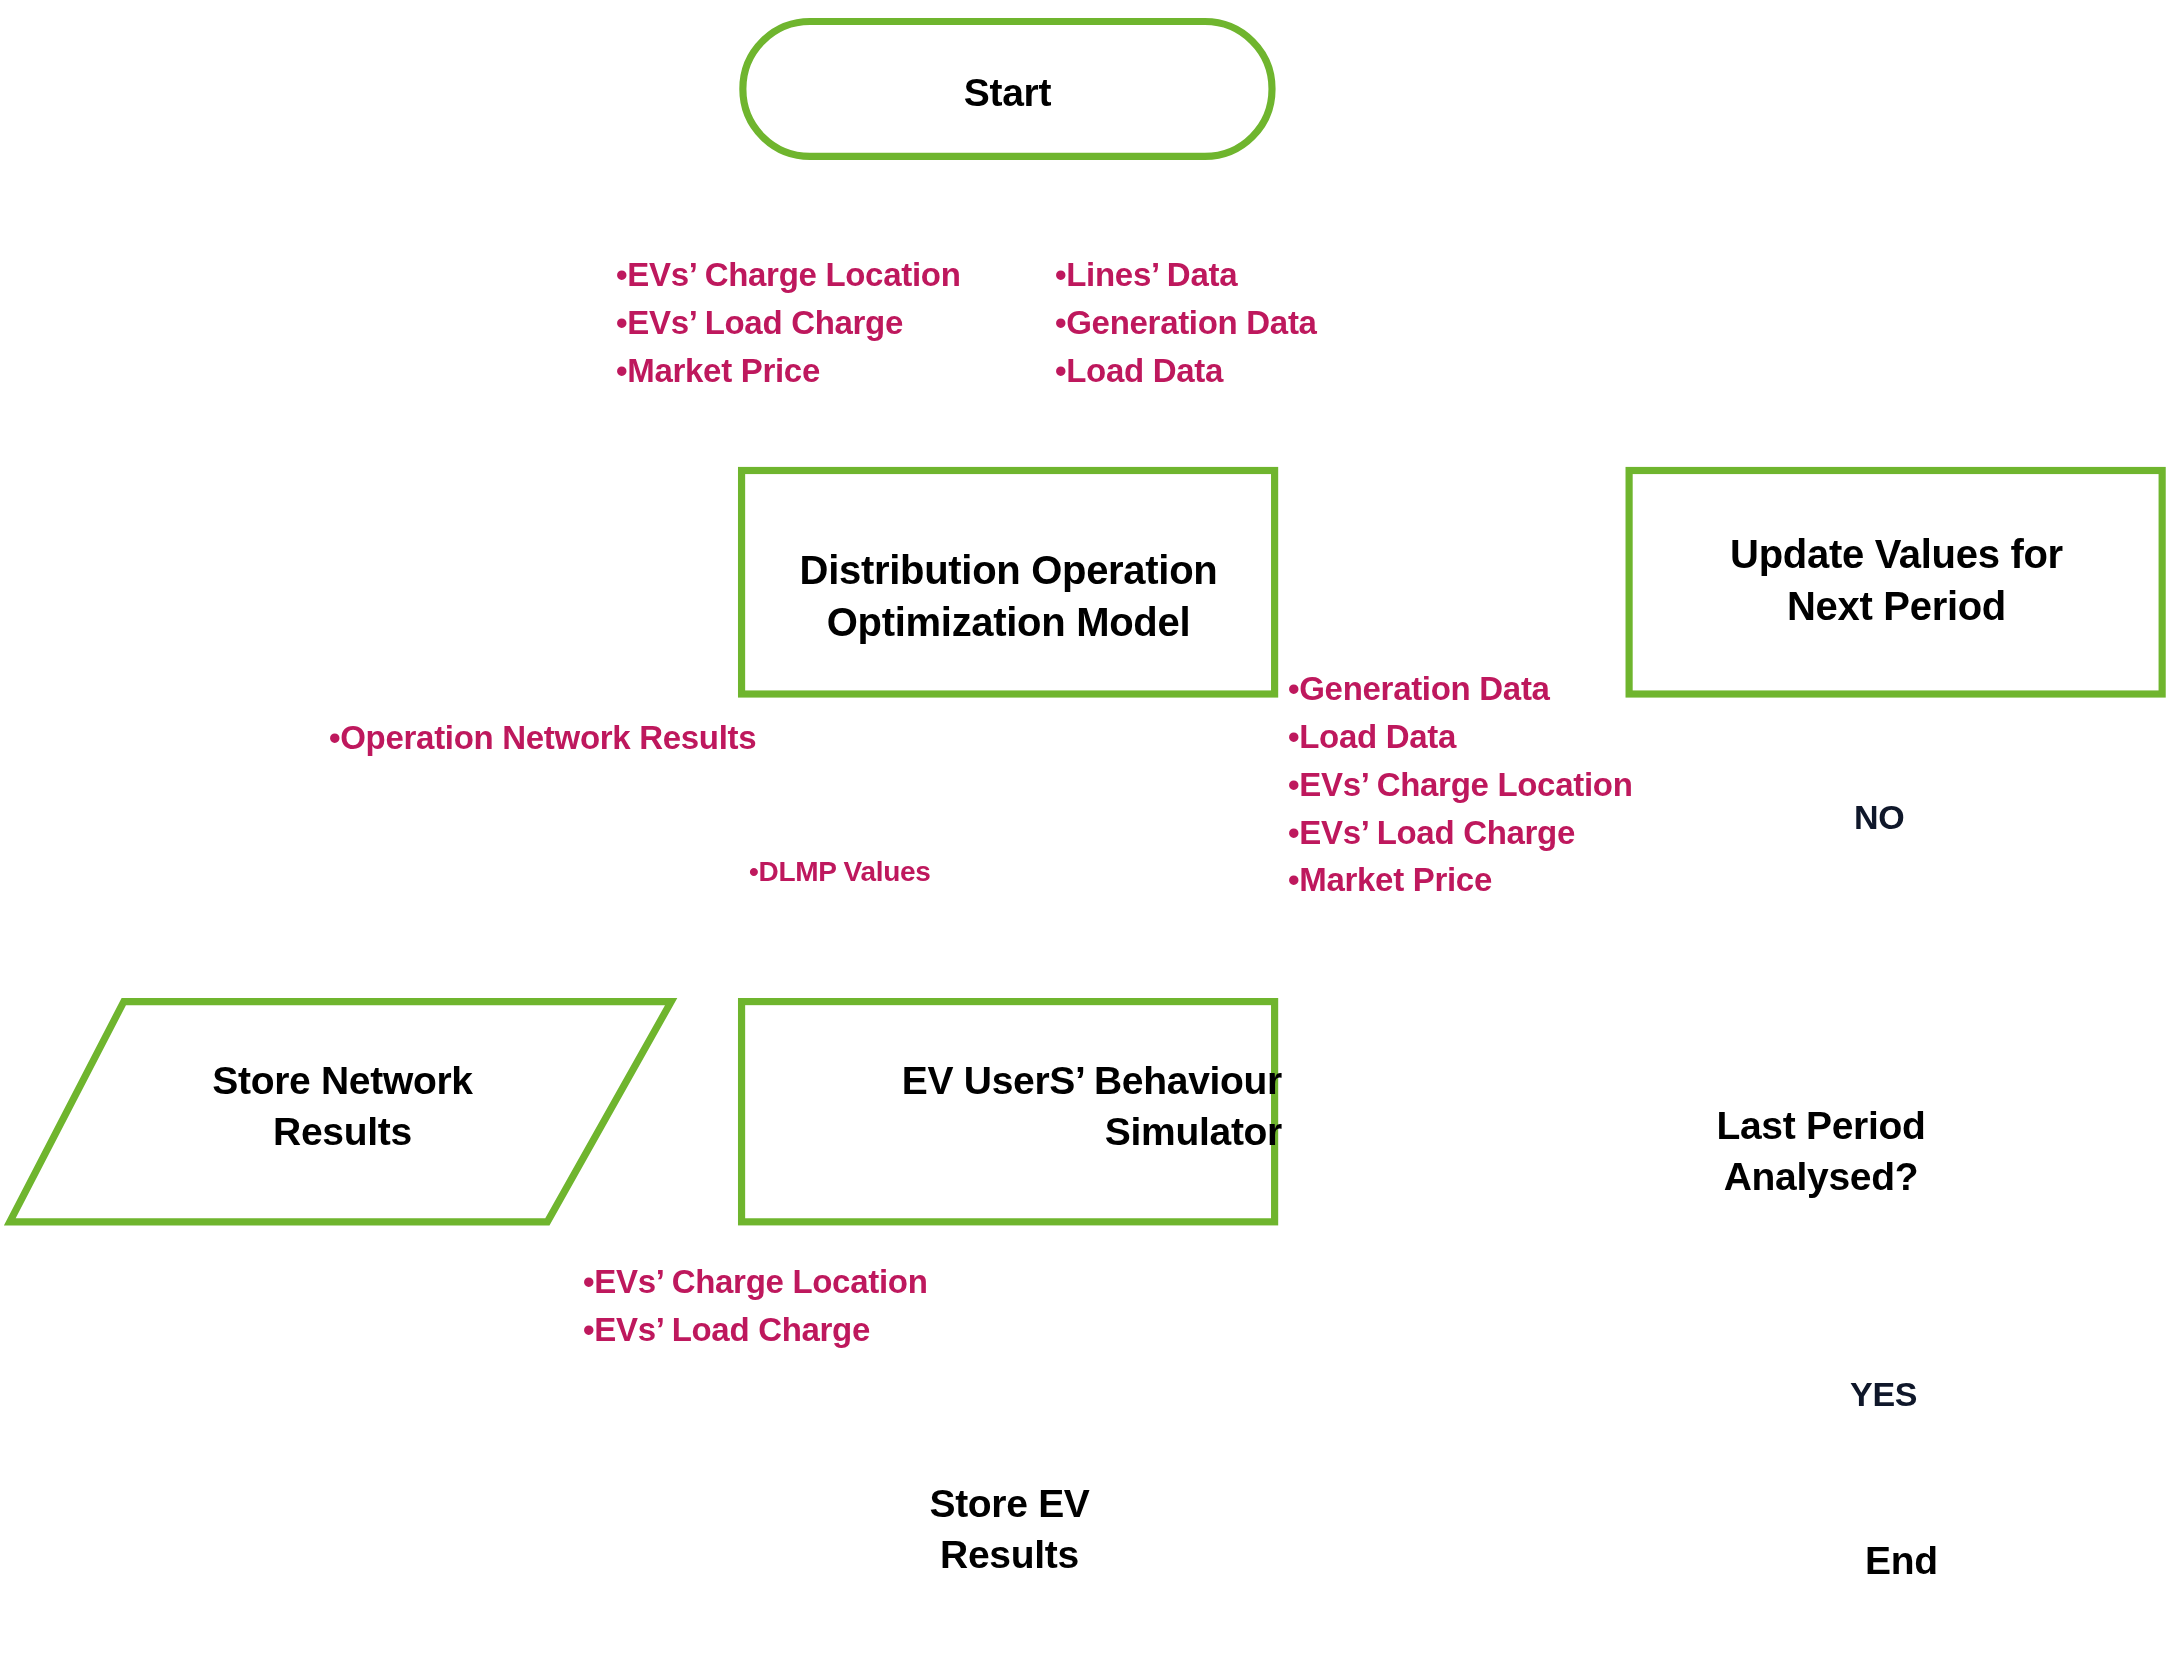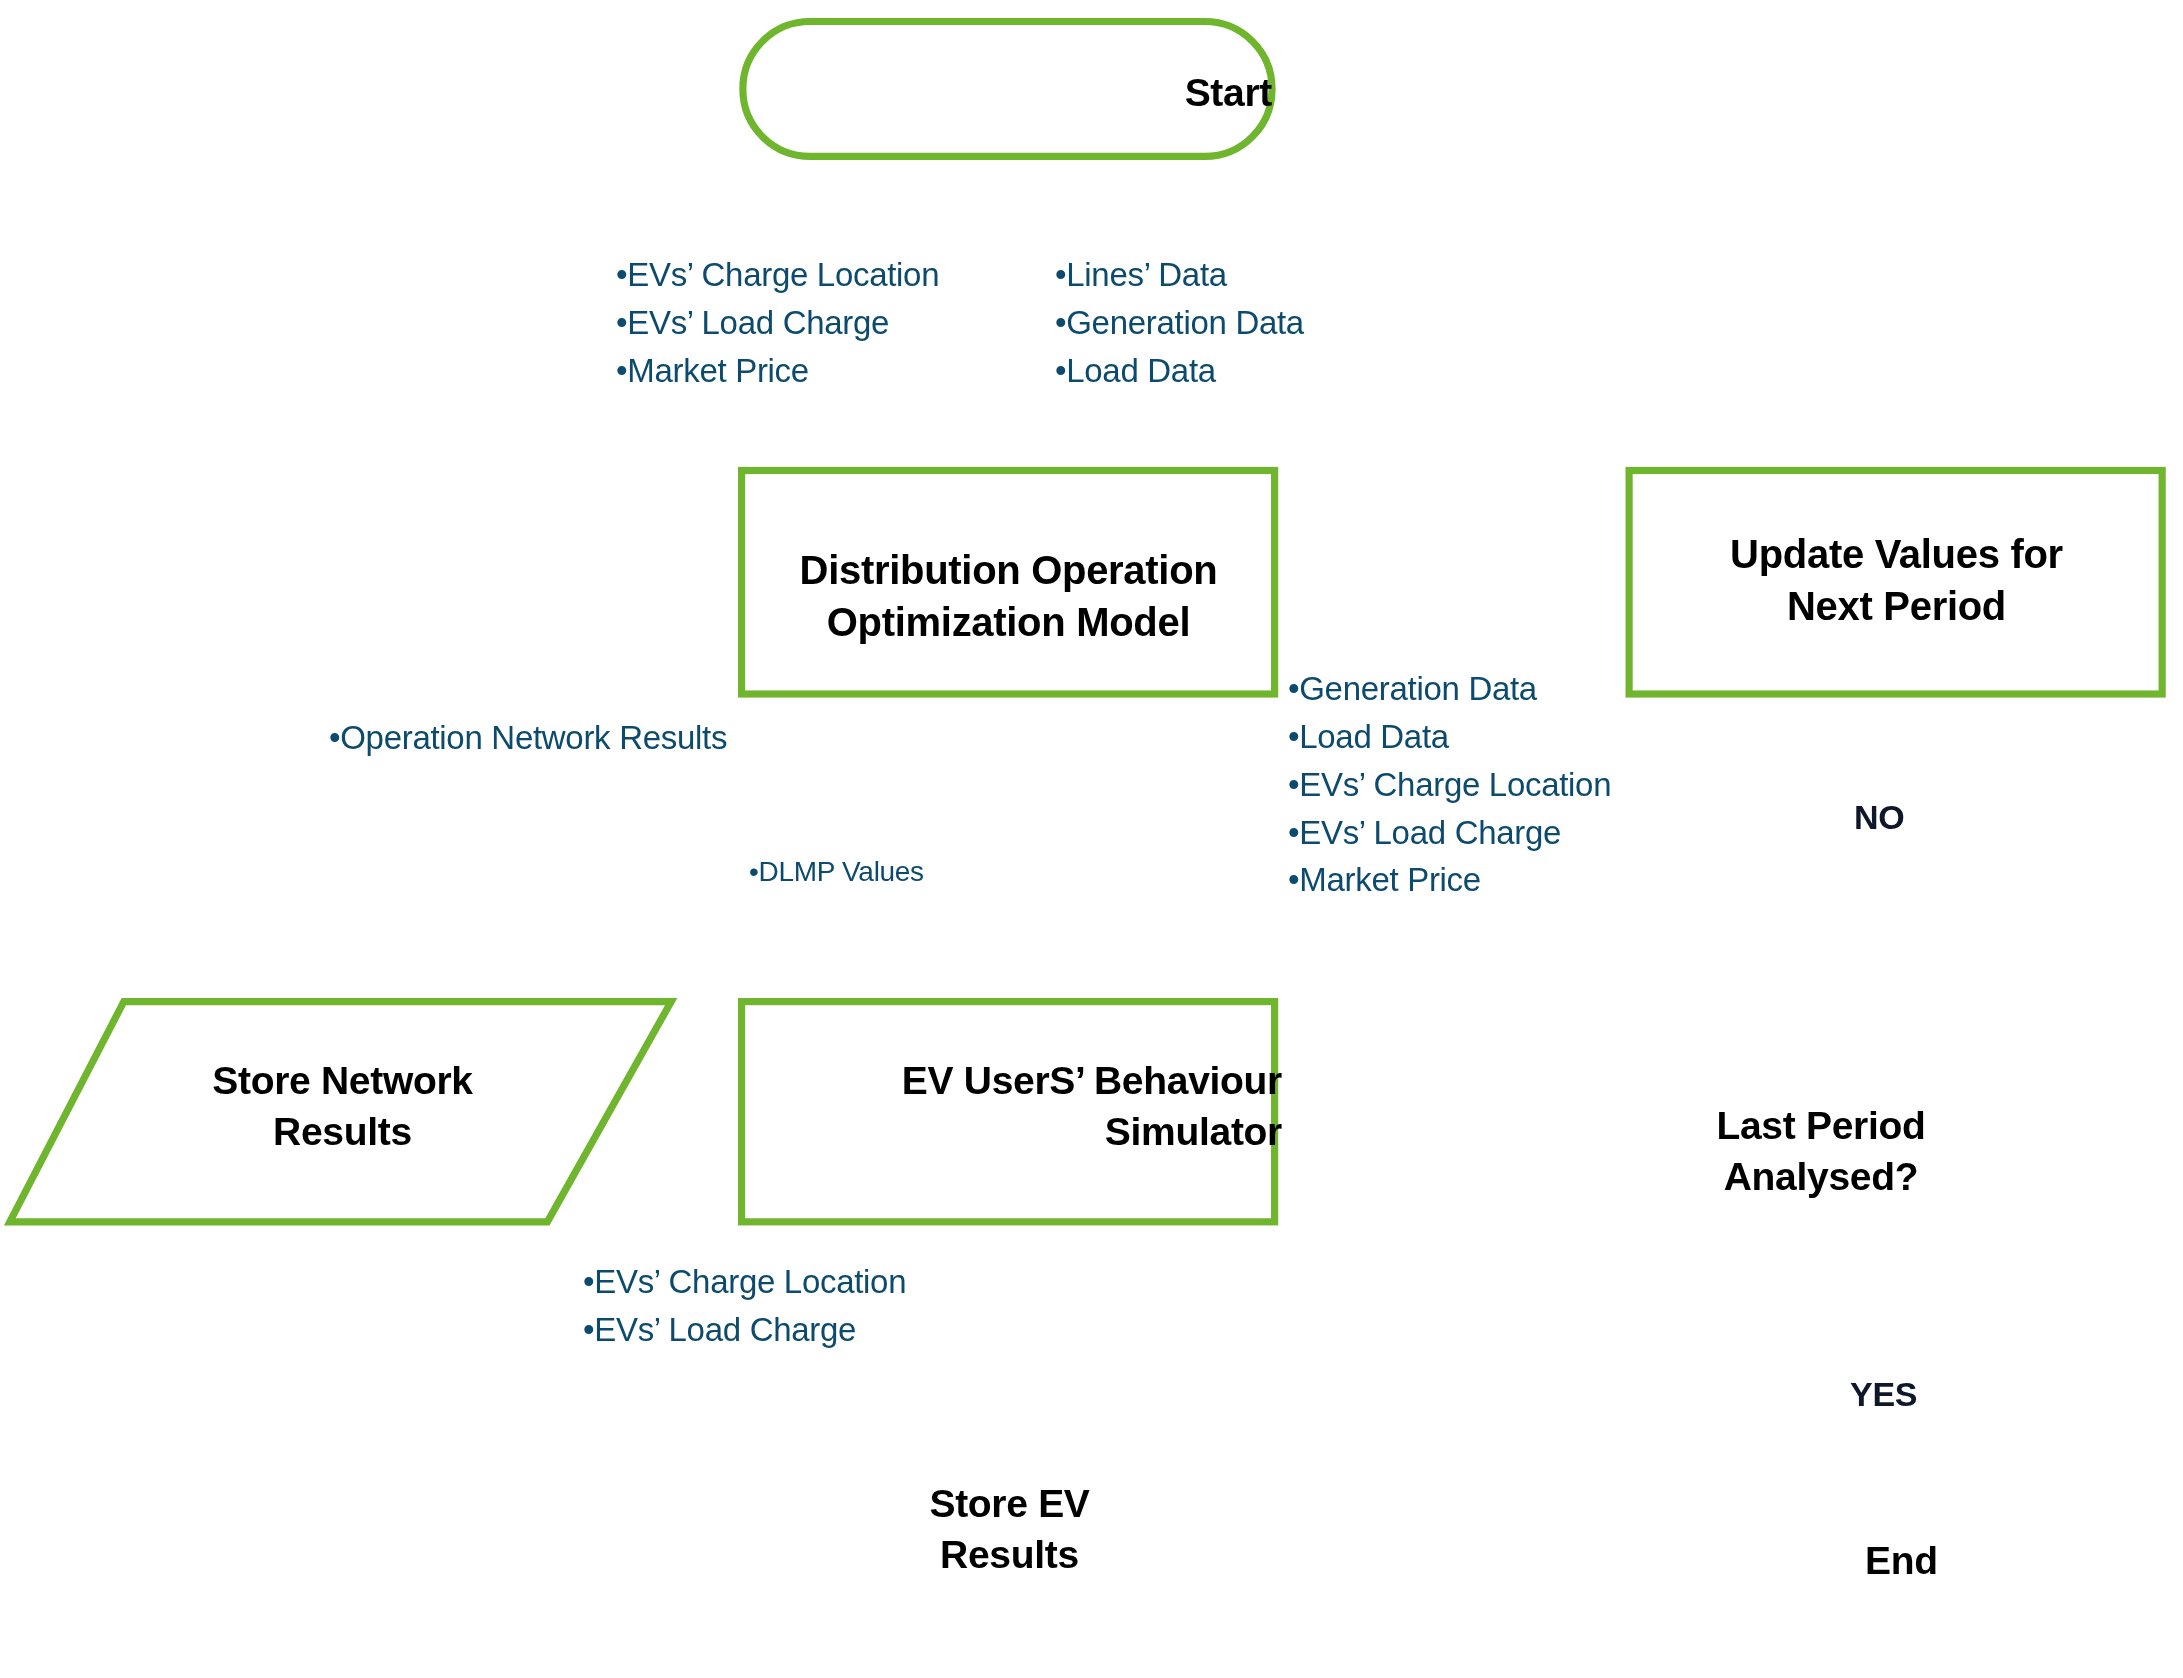--- a/index.html
+++ b/index.html
@@ -52,22 +52,22 @@
     font-weight: bold;
     color: #000000;
     font-family: "Liberation Sans", sans-serif;
     line-height: 1.30;
     letter-spacing: -0.3px;
     white-space: pre-line;
     pointer-events: none;
   }
   .bullet-list {
     position: absolute;
-    font-weight: normal;
-    color: #0c4a6e;
+    font-weight: bold;
+    color: #be185d;
     font-family: "Liberation Sans", sans-serif;
     line-height: 1.45;
     letter-spacing: -0.3px;
     white-space: nowrap;
   }
   .bullet-list div {
     white-space: nowrap;
   }
   .edge-label {
     position: absolute;
@@ -120,21 +120,21 @@
 
     <line class="conn" x1="1546" y1="1878" x2="1546" y2="2158" marker-end="url(#arrow)"></line>
 
     <line class="conn" x1="2905" y1="1452" x2="2905" y2="1080" marker-end="url(#arrow)"></line>
 
     <line class="conn" x1="2905" y1="2092" x2="2905" y2="2274" marker-end="url(#arrow)"></line>
 
   </rect>
     </svg>
 
-  <div class="node-label" style="left:743px; top:68px; width:529px; font-size:39px;text-align:right;">Start</div>
+  <div class="node-label" style="left:743px; top:68px; width:529px; font-size:39px;">Start</div>
 
   <div class="node-label" style="left:735px; top:528px; width:547px; font-size:40px;margin-top:16px;">Distribution Operation
 Optimization Model</div>
 
   <div class="node-label" style="left:1623px; top:528px; width:547px; font-size:40px;">Update Values for
 Next Period</div>
 
   <div class="node-label" style="left:72px; top:1056px; width:541px; font-size:39px;">Store Network
 Results</div>
 

